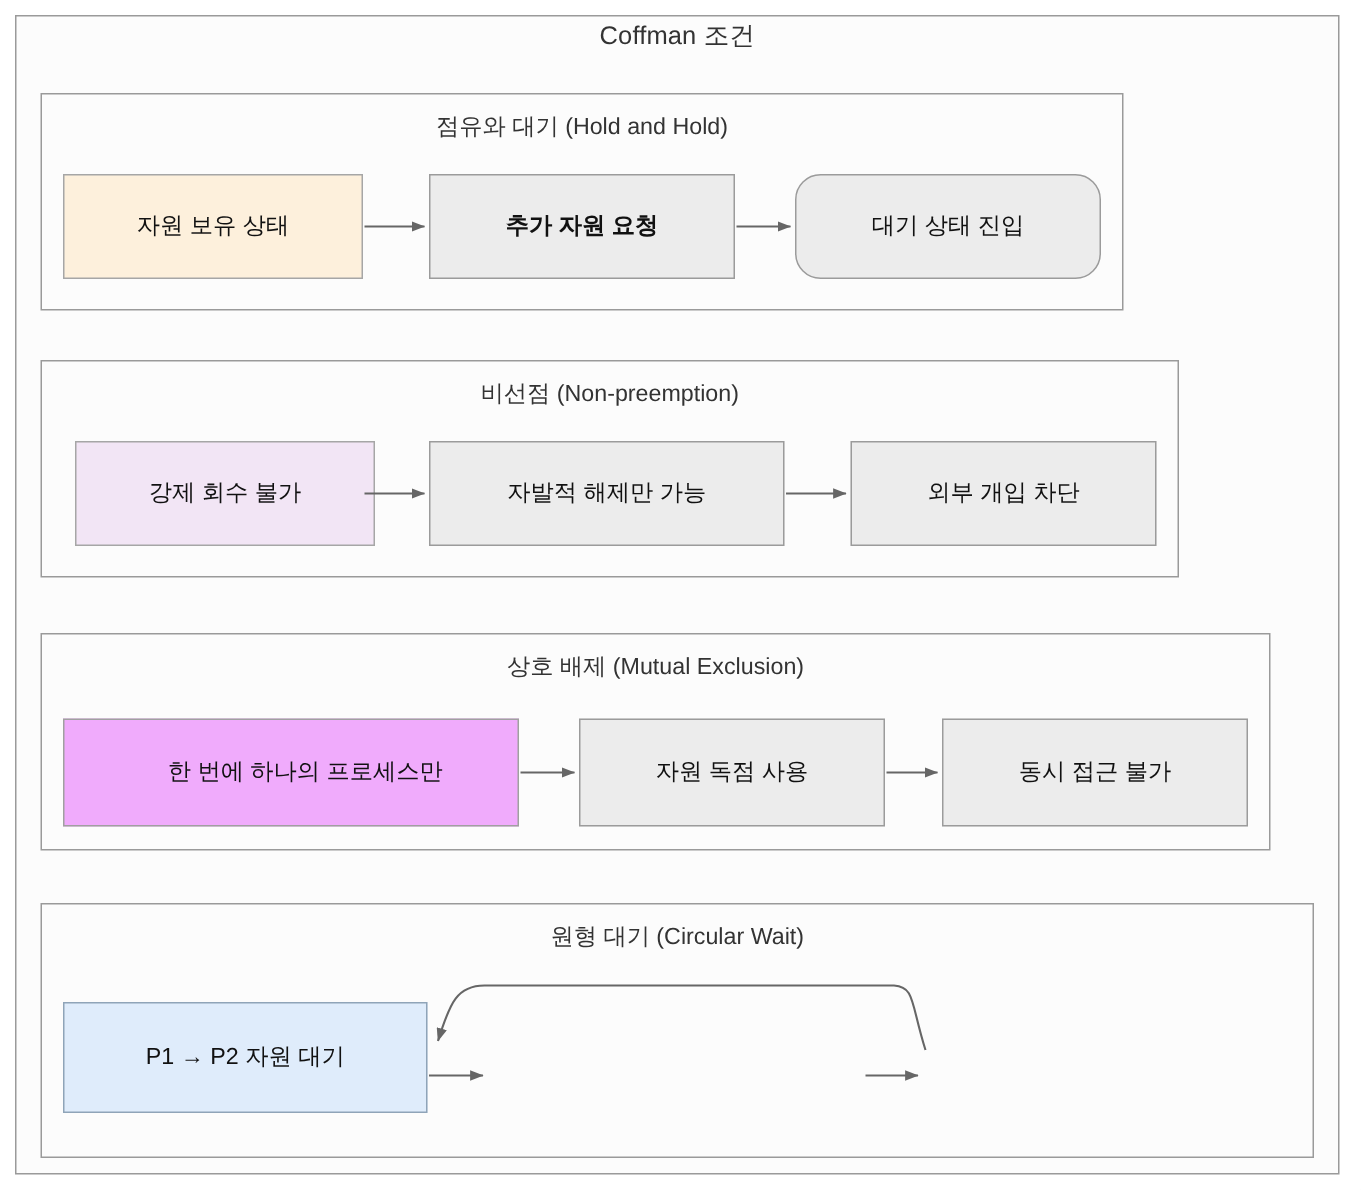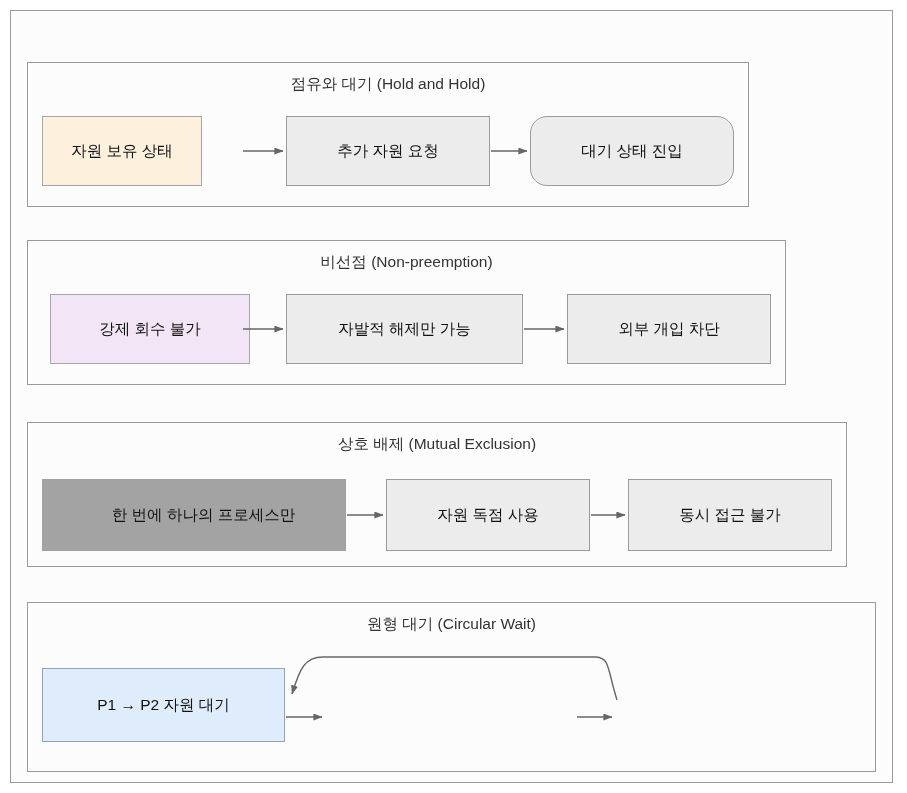--- a/index.html
+++ b/index.html
@@ -71,45 +71,46 @@
     display: flex;
     align-items: center;
     justify-content: center;
     font-size: 15.5px;
     color: #111111;
     text-align: center;
     line-height: 1.25;
   }
   .node.orange { background: #fdf0dc; border-color: #a6a6a6; }
   .node.purple { background: #f2e5f5; border-color: #a6a6a6; }
-  .node.pink   { background: #a3a3a3; border-color: #a0a0a0; padding-left: 19px; }
+  .node.pink   { background: #f0abfc; border-color: #a0a0a0; padding-left: 19px; }
   .node.blue   { background: #dfecfb; border-color: #8fa4b8; }
 
   svg.arrows {
     position: absolute;
     left: 0; top: 0;
     width: 907px;
     height: 793px;
     overflow: visible;
     pointer-events: none;
   }
 </style>
 </head>
 <body>
 
 <div id="canvas">
 
   <div class="outer-frame"></div>
 
+  <div class="outer-title" style="left:10px;">Coffman 조건</div>
 
   <div class="subgraph" style="left:27px; top:62px; width:722px; height:145px;">
     <div class="sub-title">점유와 대기 (Hold and Hold)</div>
   </div>
-  <div class="node orange" style="left:42px; top:116px; width:160px; height:70px;">자원 보유 상태</div>
-  <div class="node" style="left:286px; top:116px; width:204px; height:70px;">추가 자원 요청</div>
+  <div class="node orange" style="left:42px; top:116px; width:200px; height:70px;">자원 보유 상태</div>
+  <div class="node" style="left:286px; top:116px; width:204px; height:70px;font-weight:bold;">추가 자원 요청</div>
   <div class="node" style="left:530px; top:116px; width:204px; height:70px;border-radius:17px;">대기 상태 진입</div>
 
   <div class="subgraph" style="left:27px; top:240px; width:759px; height:145px;">
     <div class="sub-title">비선점 (Non-preemption)</div>
   </div>
   <div class="node purple" style="left:50px; top:294px; width:200px; height:70px;">강제 회수 불가</div>
   <div class="node" style="left:286px; top:294px; width:237px; height:70px;">자발적 해제만 가능</div>
   <div class="node" style="left:567px; top:294px; width:204px; height:70px;">외부 개입 차단</div>
 
   <div class="subgraph" style="left:27px; top:422px; width:820px; height:145px;">

